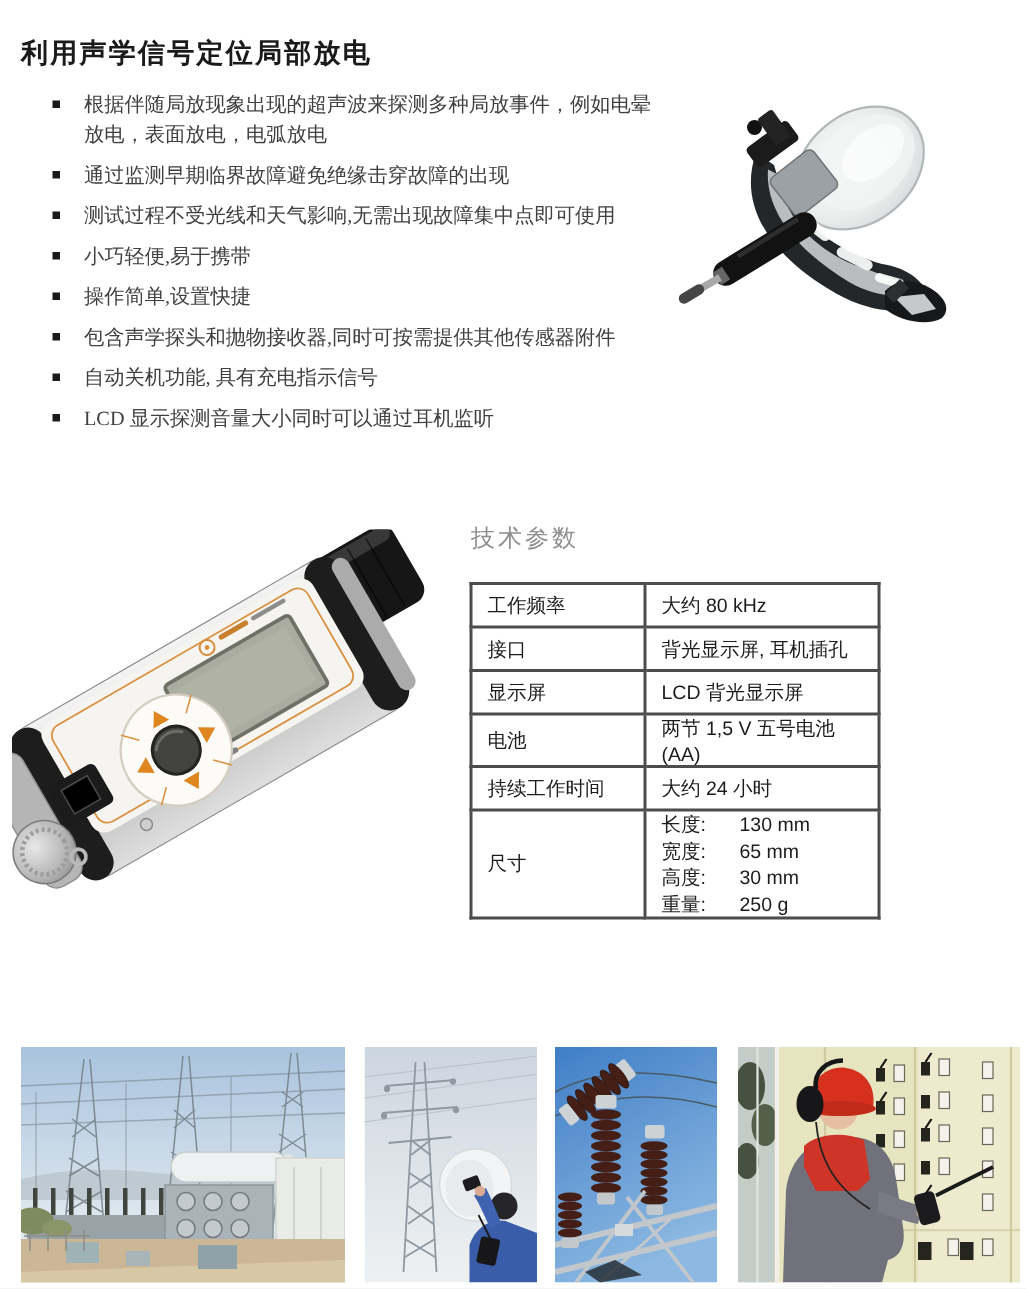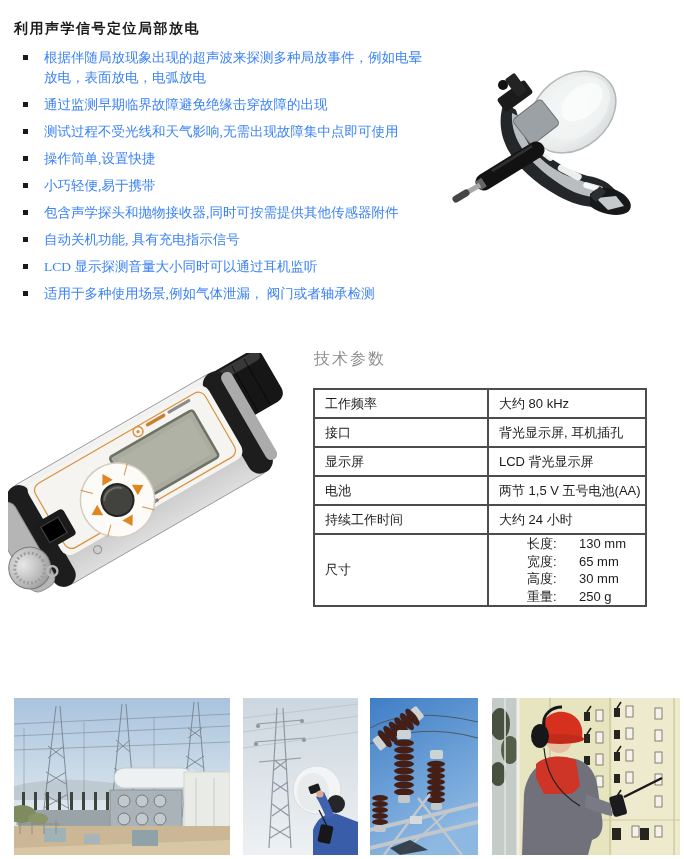--- a/index.html
+++ b/index.html
@@ -1,51 +1,50 @@
 <!DOCTYPE html>
 <html><head>
 <meta charset="utf-8">
 <style>
   html,body{margin:0;padding:0;background:#fff;}
   .page{position:relative;width:684px;height:859px;background:#ffffff;overflow:hidden;
         outline:1px solid #d6d6d6;font-family:"Liberation Serif","DejaVu Serif",serif;}
-  .title{position:absolute;left:14px;top:11px;font-size:14px;font-weight:bold;
+  .title{position:absolute;left:14px;top:11px;font-size:18px;font-weight:bold;
          letter-spacing:1.5px;color:#1a1a1a;}
-  .bullets{position:absolute;left:22px;top:48px;width:408px;list-style:none;margin:0;padding:0;
-           font-size:13.5px;line-height:20px;color:#3b82f6;}
+  .bullets{position:absolute;left:22px;top:48px;width:408px;list-style:none;margin:12px;padding:0;
+           font-size:13.5px;line-height:20px;color:#404040;}
   .bullets li{position:relative;padding-left:22px;margin-bottom:7px;}
   .bullets li::before{content:"";position:absolute;left:1px;top:7px;width:5px;height:5px;background:#1a1a1a;}
   .specs-heading{position:absolute;left:314px;top:349px;font-size:16px;color:#8f8f8f;letter-spacing:2px;}
-  table.specs{position:absolute;left:313px;top:388px;width:334px;border-collapse:collapse;
+  table.specs{position:absolute;left:313px;top:388px;width:274px;border-collapse:collapse;
         font-family:"Liberation Sans","DejaVu Sans",sans-serif;font-size:13px;color:#1c1c1c;}
   table.specs td{border:2px solid #4c4c4c;padding:0 4px 0 10px;height:27px;vertical-align:middle;}
   table.specs td.c1{width:158px;}
   td.dims{height:76px;}
   .dim-line{display:flex;width:140px;line-height:17.5px;}
-  .dim-line .k{flex:0 0 52px;margin-left:28px;}
+  .dim-line .k{flex:0 0 52px;}
   .dim-line .v{flex:1;text-align:left;}
   .figure{position:absolute;}
 </style>
 </head>
 <body>
 
 <div class="page">
 
   <h1 class="title">利用声学信号定位局部放电</h1>
 
   <ul class="bullets">
     <li>根据伴随局放现象出现的超声波来探测多种局放事件，例如电晕放电，表面放电，电弧放电</li>
     <li>通过监测早期临界故障避免绝缘击穿故障的出现</li>
     <li>测试过程不受光线和天气影响,无需出现故障集中点即可使用</li>
+    <li>小巧轻便,易于携带</li>
     <li>操作简单,设置快捷</li>
-    <li>小巧轻便,易于携带</li>
     <li>包含声学探头和抛物接收器,同时可按需提供其他传感器附件</li>
     <li>自动关机功能, 具有充电指示信号</li>
     <li>LCD 显示探测音量大小同时可以通过耳机监听</li>
-    <li>适用于多种使用场景,例如气体泄漏， 阀门或者轴承检测</li>
   </ul>
 
   <svg class="figure" style="left:440px;top:58px" width="235" height="162" viewBox="0 0 235 162">
     <defs>
       <radialGradient id="dishG" cx="45%" cy="40%" r="70%">
         <stop offset="0%" stop-color="#fbfcfc"></stop>
           <stop offset="60%" stop-color="#eceeee"></stop>
         <stop offset="100%" stop-color="#d3d6d7"></stop>
       </radialGradient>
     </defs>

